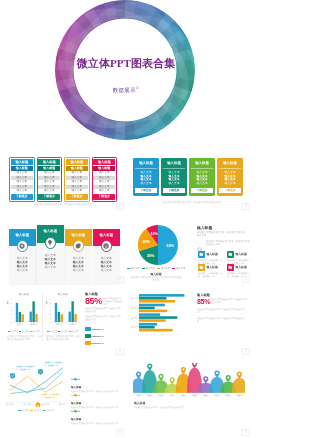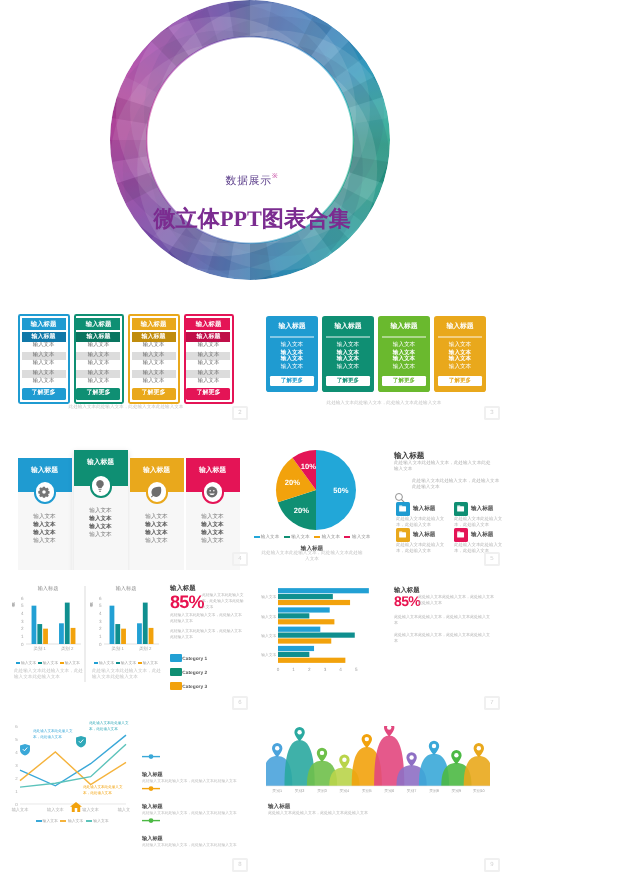--- a/index.html
+++ b/index.html
@@ -16,21 +16,21 @@
     background:conic-gradient(from 0deg,
       #3d4f9e 0deg,#2d62b2 16deg,#1b7ec0 36deg,#0e9fc4 58deg,#0fae9e 76deg,
       #089f76 92deg,#11a88a 118deg,#0fa4a6 142deg,#0f8cb8 166deg,#2a6fb4 186deg,
       #4a50ab 204deg,#6b3da8 220deg,#8a2fa5 238deg,#a5229a 256deg,#b8248f 274deg,
       #bb2b97 290deg,#9c2ba4 314deg,#7830a6 336deg,#5340a4 352deg,#3d4f9e 360deg);
     -webkit-mask:radial-gradient(circle at 50% 50%,transparent 0 51px,#000 52px 100%);
     mask:radial-gradient(circle at 50% 50%,transparent 0 51px,#000 52px 100%);}
   .ringtri{position:absolute;left:55px;top:0px;}
   .t-title{position:absolute;left:0;right:0;top:56px;text-align:center;
     font-size:11.1px;line-height:15px;color:#7b2c90;font-weight:700;
-    font-family:"Liberation Serif",serif;margin-top:47px;}
+    font-family:"Liberation Serif",serif;}
   .t-sub{position:absolute;left:0;right:0;top:85px;text-align:center;
     font-size:5.4px;color:#5b3d8a;letter-spacing:0.4px;
     font-family:"Liberation Serif",serif;}
   .t-sub .mark{font-size:3.4px;color:#c0399a;vertical-align:super;}
 
   
   .fnote{position:absolute;font-size:2.3px;color:#c2c2c2;text-align:center;line-height:3px;}
 
   
   .pcard{position:absolute;top:17px;width:25.5px;box-sizing:border-box;

